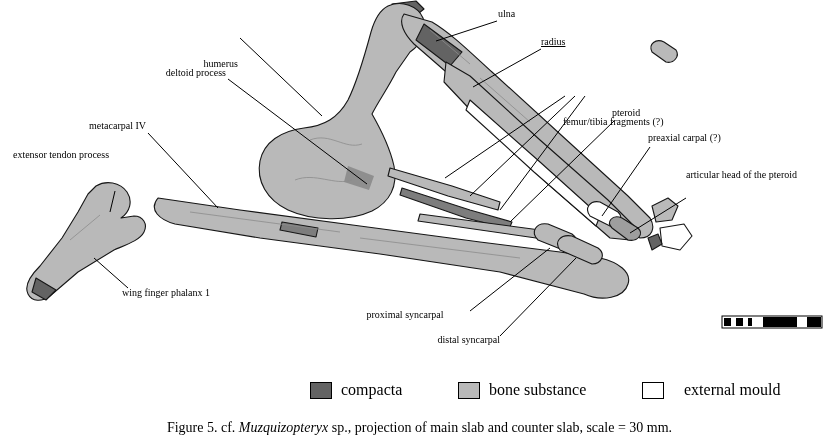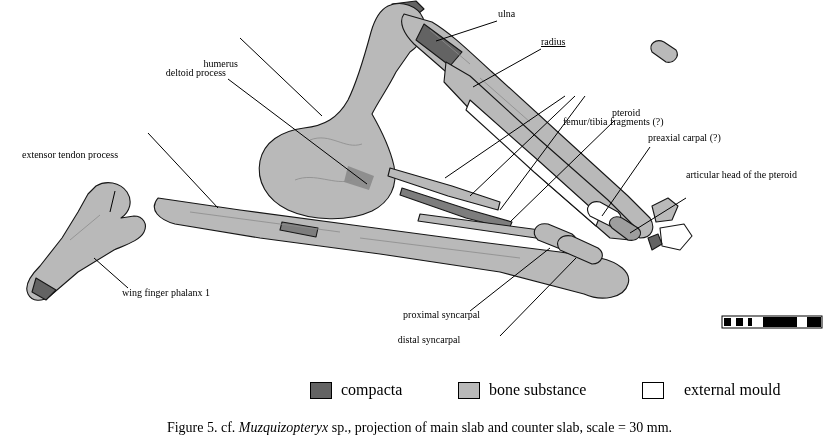--- a/index.html
+++ b/index.html
@@ -131,40 +131,41 @@
       <rect x="748" y="318" width="4" height="8" fill="#000"></rect>
       <rect x="763" y="317" width="34" height="10" fill="#000"></rect>
       <rect x="807" y="317" width="14" height="10" fill="#000"></rect>
     </g>
   </svg>
 
   <div class="lbl" style="left:138px; top:25px; width:100px; text-align:right;margin-top:32px;">humerus</div>
 
   <div class="lbl" style="left:106px; top:66px; width:120px; text-align:right;">deltoid process</div>
 
+  <div class="lbl" style="left:42px; top:119px; width:104px; text-align:right;">metacarpal IV</div>
 
-  <div class="lbl" style="left:0px; top:148px; width:122px; text-align:center;padding-left:9px;">extensor tendon process</div>
+  <div class="lbl" style="left:0px; top:148px; width:122px; text-align:center;">extensor tendon process</div>
 
   <div class="lbl" style="left:498px; top:7px;">ulna</div>
 
   <div class="lbl" style="left:541px; top:35px;text-decoration:underline;">radius</div>
 
   <div class="lbl" style="left:563px; top:79px;margin-top:36px;">femur/tibia fragments (?)</div>
 
   <div class="lbl" style="left:612px; top:106px;">pteroid</div>
 
   <div class="lbl" style="left:648px; top:131px;">preaxial carpal (?)</div>
 
   <div class="lbl" style="left:686px; top:168px; width:120px;">articular head of the pteroid</div>
 
   <div class="lbl" style="left:122px; top:286px; width:92px;">wing finger phalanx 1</div>
 
-  <div class="lbl" style="left:330px; top:308px; width:150px; text-align:right;">proximal syncarpal</div>
+  <div class="lbl" style="left:330px; top:308px; width:150px; text-align:center;">proximal syncarpal</div>
 
-  <div class="lbl" style="left:358px; top:333px; width:142px; text-align:center;">distal syncarpal</div>
+  <div class="lbl" style="left:358px; top:333px; width:142px; text-align:right;">distal syncarpal</div>
 
   <div class="legend-item" style="left:310px; top:381px;">
     <span class="swatch" style="background-color: rgb(99, 99, 99);"></span>
     <span>compacta</span>
   </div>
 
   <div class="legend-item" style="left:458px; top:381px;">
     <span class="swatch" style="background-color: rgb(185, 185, 185);"></span>
     <span>bone substance</span>
   </div>

